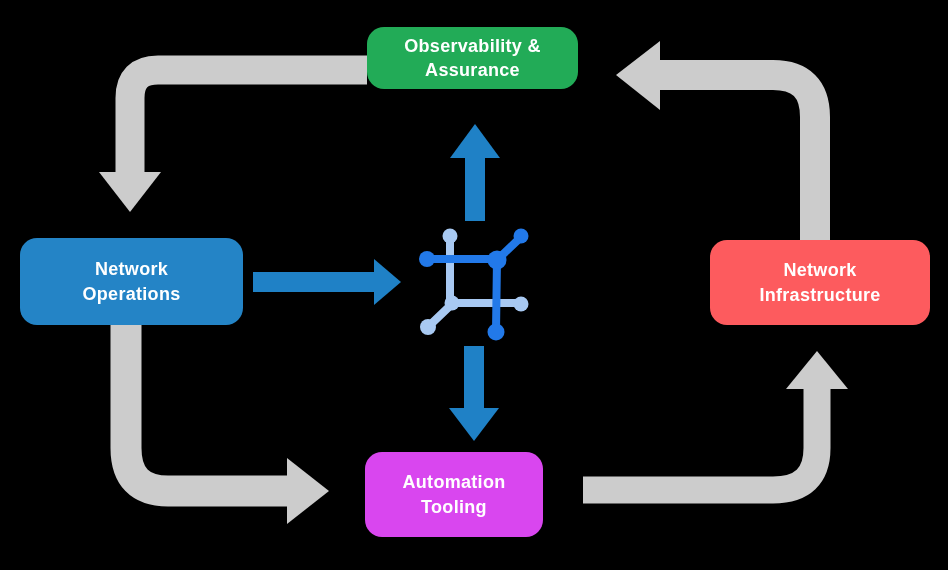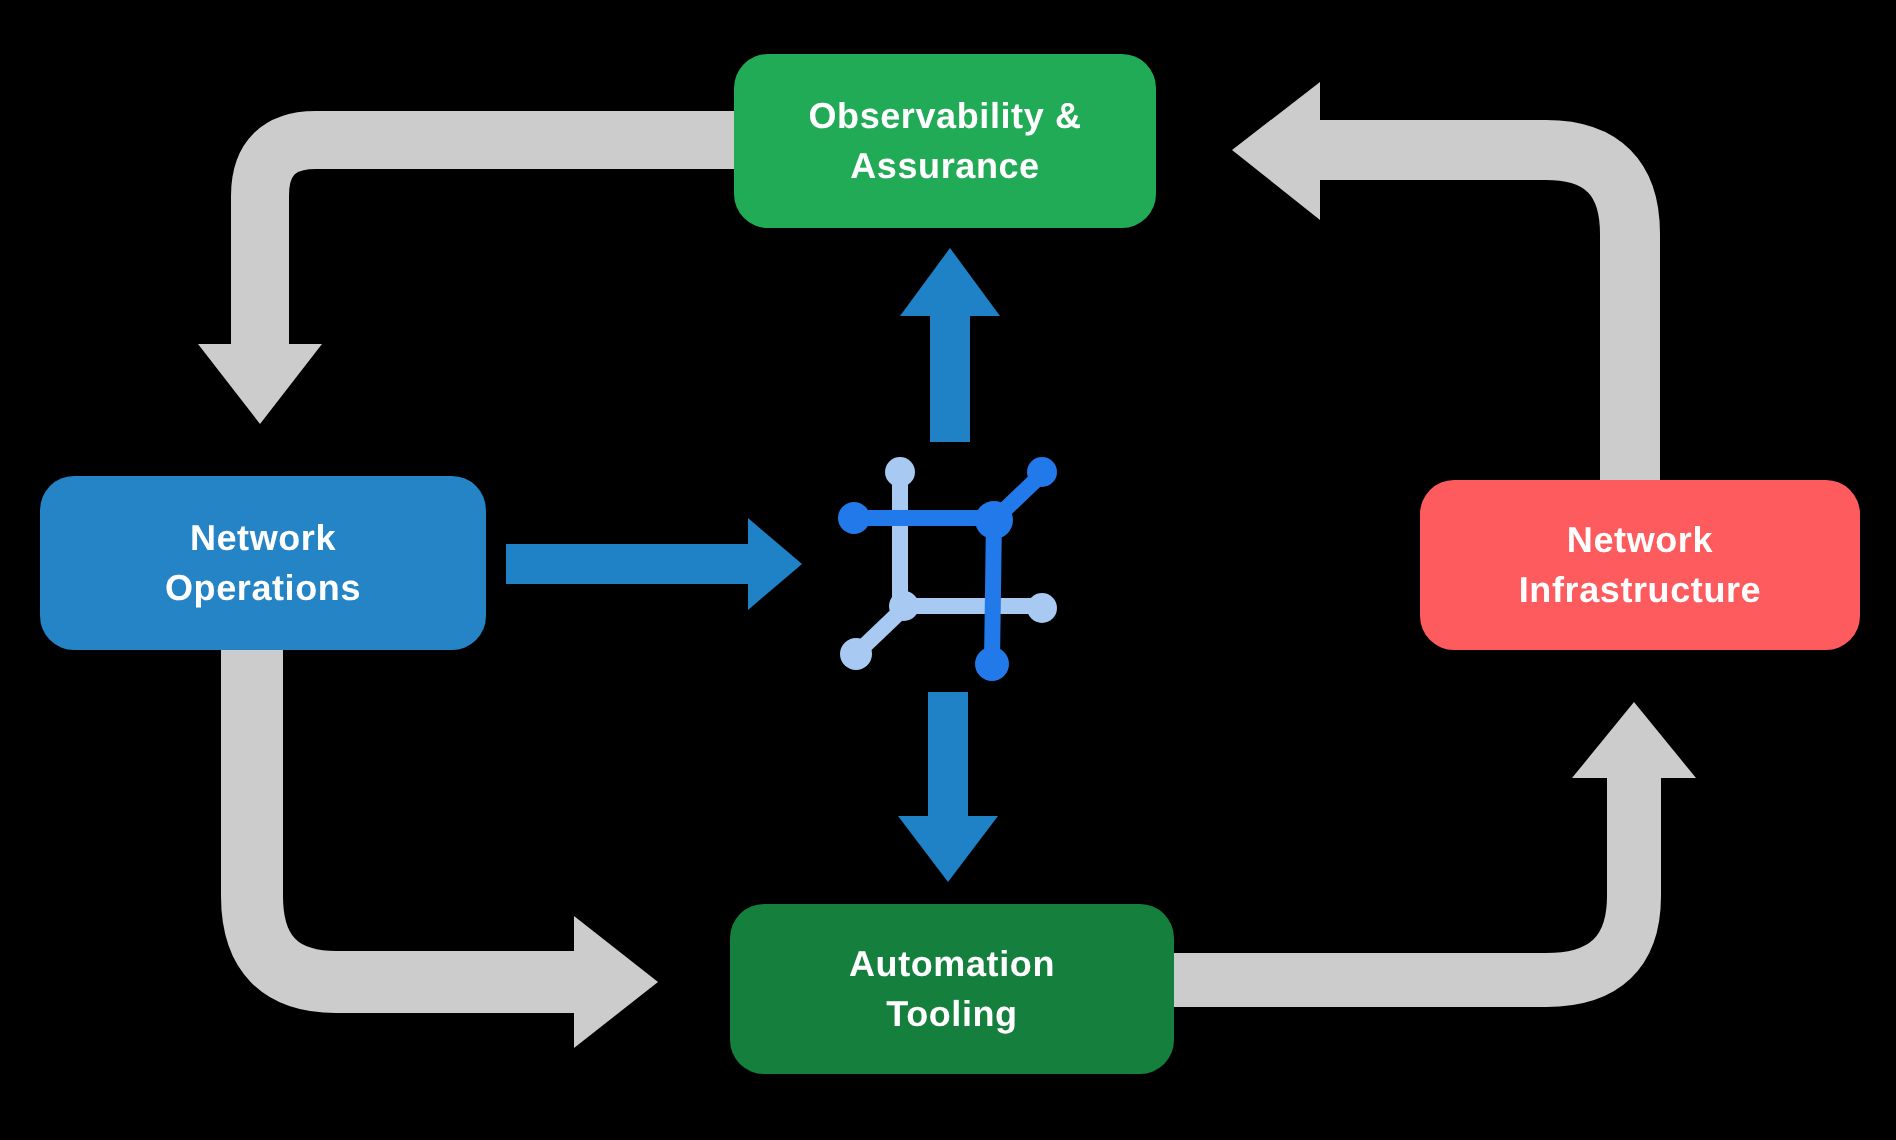--- a/index.html
+++ b/index.html
@@ -104,33 +104,33 @@
 
       <g fill="#2279E9">
         <circle cx="427" cy="259" r="8"></circle>
         <circle cx="521" cy="236" r="7.5"></circle>
         <circle cx="496" cy="332" r="8.5"></circle>
         <circle cx="497" cy="260" r="9.5"></circle>
       </g>
     </g>
   </svg>
 
-  <div class="node" style="left: 367px; top: 27px; width: 211px; height: 87px; background-color: rgb(34, 171, 87);">
+  <div class="node" style="left: 367px; top: 27px; width: 211px; height: 62px; background-color: rgb(34, 171, 87);">
     <span class="node-label">Observability &amp;
 Assurance</span>
   </div>
 
   <div class="node" style="left: 20px; top: 238px; width: 223px; height: 87px; background-color: rgb(36, 132, 198);">
     <span class="node-label">Network
 Operations</span>
   </div>
 
   <div class="node" style="left: 710px; top: 240px; width: 220px; height: 85px; background-color: rgb(253, 91, 94);">
     <span class="node-label">Network
 Infrastructure</span>
   </div>
 
-  <div class="node" style="left: 365px; top: 452px; width: 222px; height: 85px; background-color: #15803d;">
+  <div class="node" style="left: 365px; top: 452px; width: 178px; height: 85px; background-color: #d946ef;">
     <span class="node-label">Automation
 Tooling</span>
   </div>
 
 </div>
 
 </body></html>

